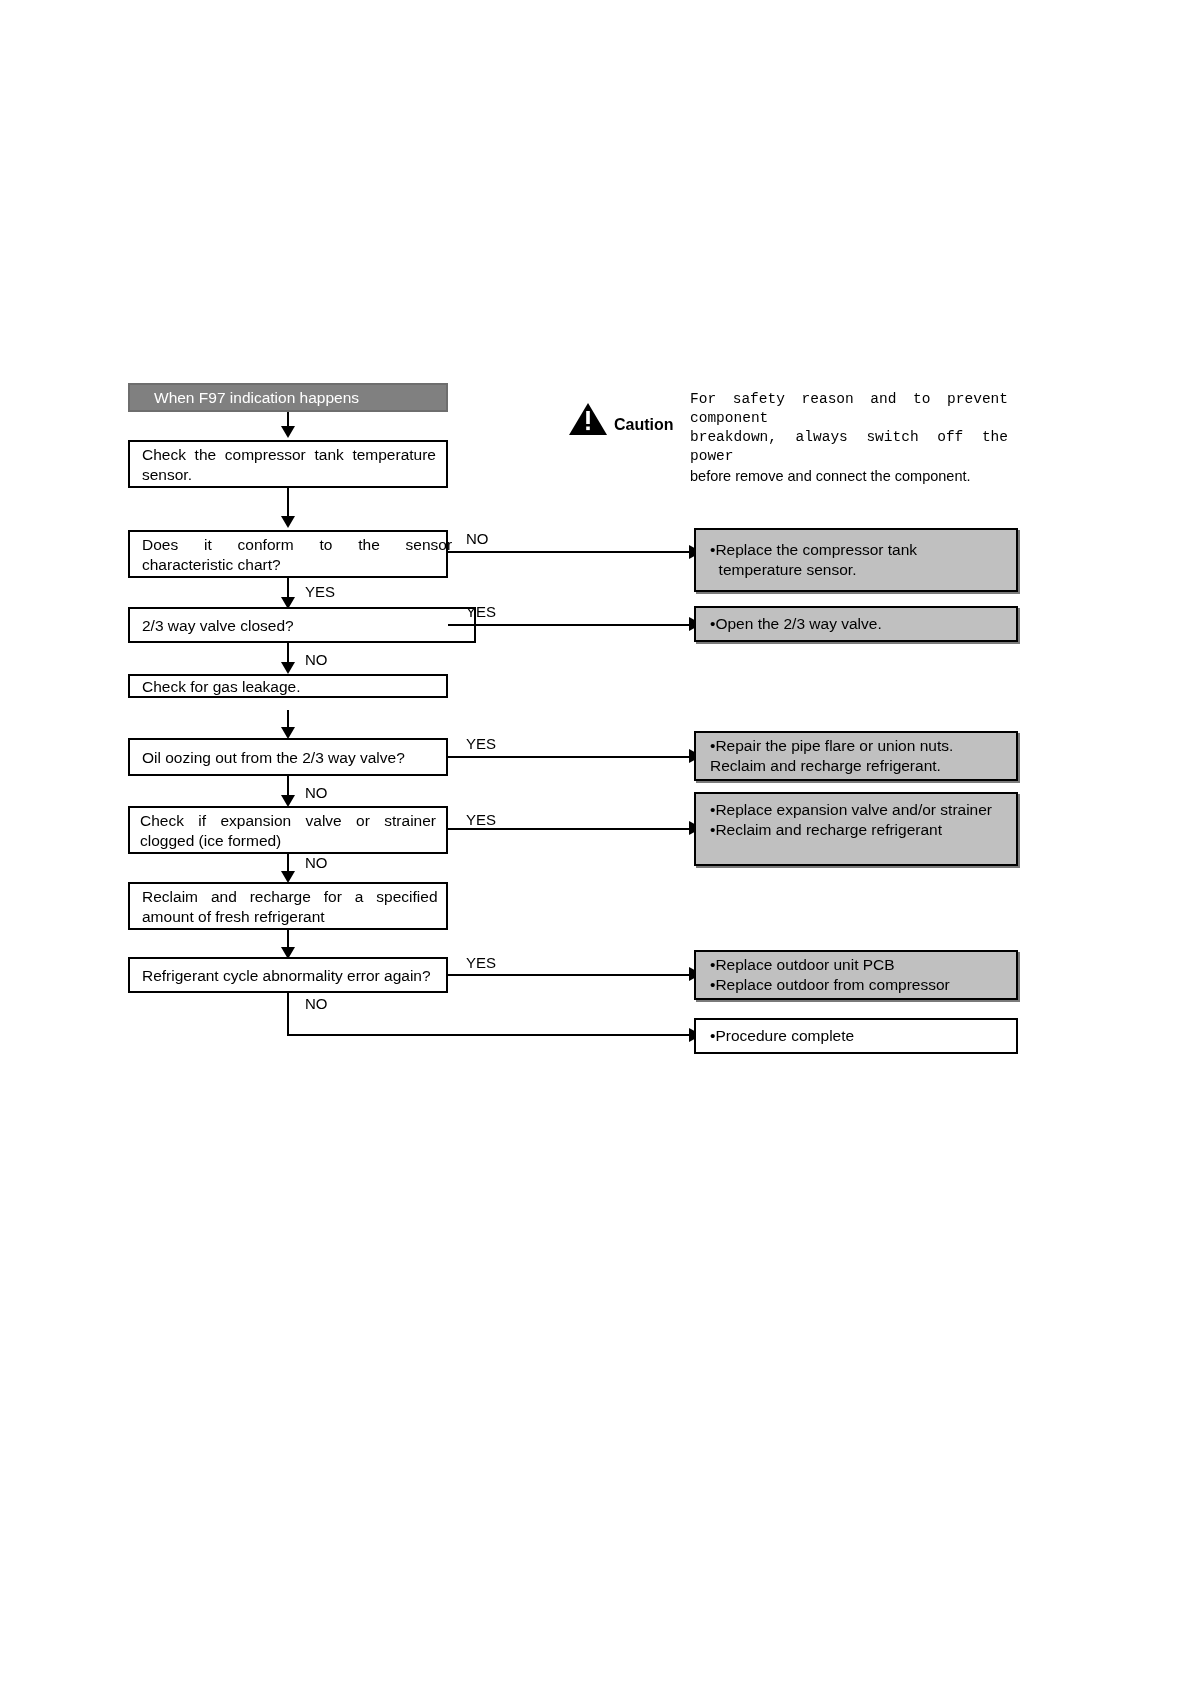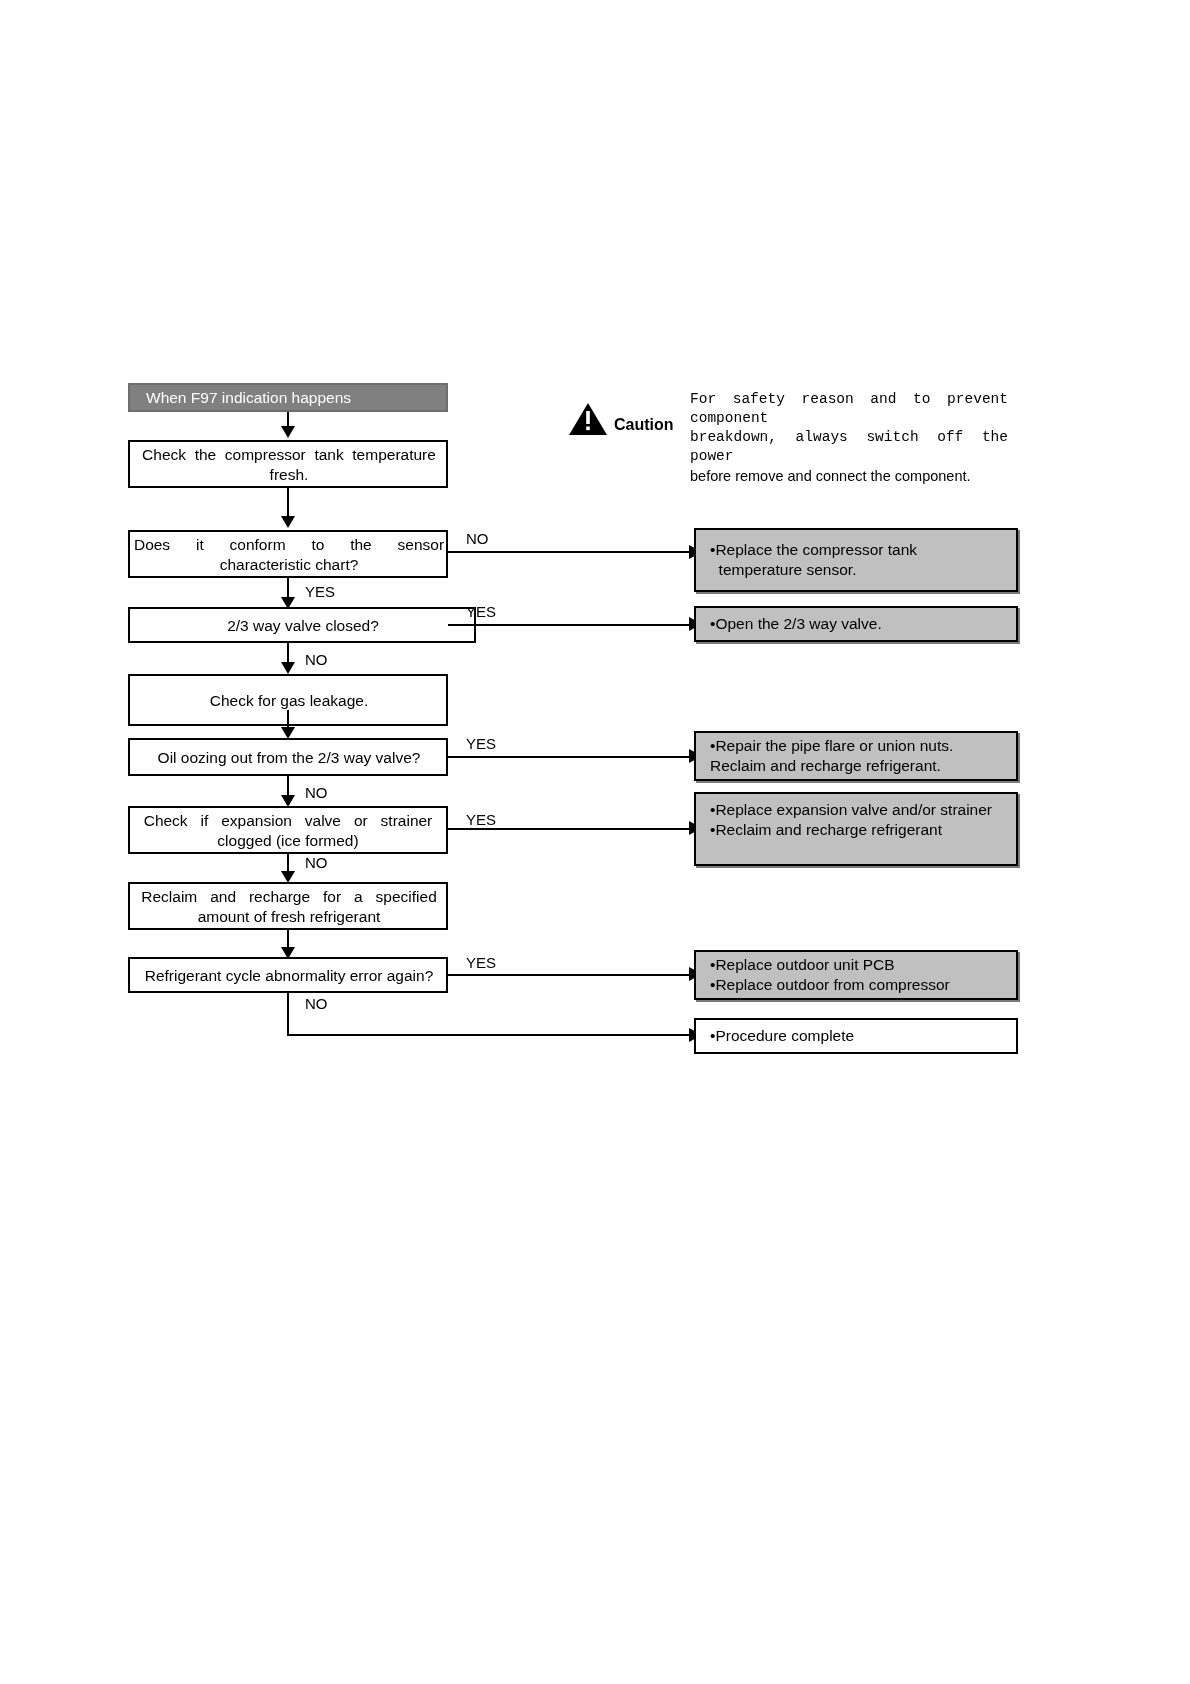--- a/index.html
+++ b/index.html
@@ -22,39 +22,38 @@
   
   .node {
     border: 2px solid #000000;
     background: #ffffff;
     font-size: 15.5px;
     line-height: 1.28;
     padding: 8px 10px 6px 12px;
     display: flex;
     flex-direction: column;
     justify-content: center;
-    align-items: center;
   }
   .node.justify .ln {
     text-align: justify;
     text-align-last: justify;
   }
   .node .ln { white-space: pre; }
   .node.justify .ln.last {
     text-align: left;
     text-align-last: left;
   }
 
   
   .node-header {
     background: #808080;
     border: 2px solid #6e6e6e;
     color: #ffffff;
     font-size: 15.5px;
-    padding: 6px 10px 6px 16px;
+    padding: 6px 10px 6px 24px;
     display: flex;
     align-items: center;
   }
 
   
   .node-action {
     background: #c0c0c0;
     border: 2px solid #000000;
     box-shadow: 2px 2px 0 #7a7a7a;
     font-size: 15.5px;
@@ -141,21 +140,21 @@
 
 <div class="abs node-header" style="left:128px; top:383px; width:320px; height:29px;">
   <span>When F97 indication happens</span>
 </div>
 
 <div class="abs vline" style="left:287px; top:412px; height:16px;"></div>
 <div class="abs arrow-down" style="left:281px; top:426px;"></div>
 
 <div class="abs node justify" style="left:128px; top:440px; width:320px; height:48px;">
   <span class="ln">Check  the  compressor  tank  temperature</span>
-  <span class="ln last">fresh.</span>
+  <span class="ln last">sensor.</span>
 </div>
 
 <div class="abs vline" style="left:287px; top:488px; height:30px;"></div>
 <div class="abs arrow-down" style="left:281px; top:516px;"></div>
 
 <div class="abs node justify" style="left:128px; top:530px; width:320px; height:48px;">
   <span class="ln">Does      it      conform      to      the      sensor</span>
   <span class="ln last">characteristic chart?</span>
 </div>
 
@@ -172,21 +171,21 @@
 </div>
 
 <div class="abs hline" style="left:448px; top:624px; width:243px;"></div>
 <div class="abs arrow-right" style="left:689px; top:617px;"></div>
 <div class="abs branch-label" style="left:466px; top:604px;">YES</div>
 
 <div class="abs vline" style="left:287px; top:643px; height:22px;"></div>
 <div class="abs arrow-down" style="left:281px; top:662px;"></div>
 <div class="abs branch-label" style="left:305px; top:652px;">NO</div>
 
-<div class="abs node" style="left:128px; top:674px; width:320px; height:52px;">
+<div class="abs node" style="left:128px; top:674px; width:320px; height:24px;">
   <span class="ln">Check for gas leakage.</span>
 </div>
 
 <div class="abs vline" style="left:287px; top:710px; height:20px;"></div>
 <div class="abs arrow-down" style="left:281px; top:727px;"></div>
 
 <div class="abs node" style="left:128px; top:738px; width:320px; height:38px;">
   <span class="ln">Oil oozing out from the 2/3 way valve?</span>
 </div>
 

